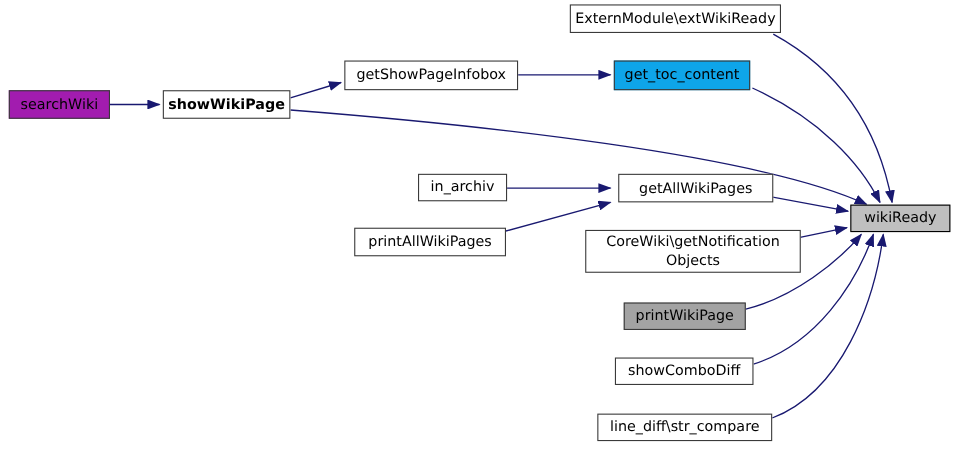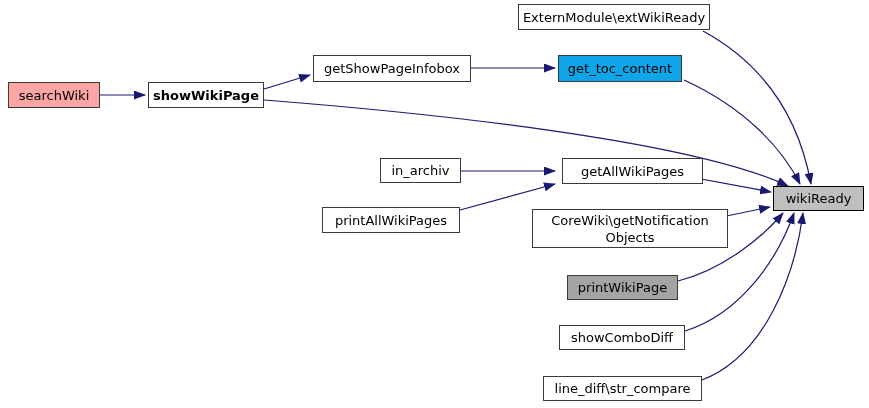--- a/index.html
+++ b/index.html
@@ -61,21 +61,21 @@
         <path d="M432,171 L555,171" class="edge" stroke="#191970" marker-end="url(#arrowhead)"></path>
         <path d="M460,210 L555,184" class="edge" stroke="#191970" marker-end="url(#arrowhead)"></path>
         <path d="M685,176 L771,192" class="edge" stroke="#191970" marker-end="url(#arrowhead)"></path>
         <path d="M712,219 L770,207" class="edge" stroke="#191970" marker-end="url(#arrowhead)"></path>
         <path d="M678,281 C722,270 762,238 783,213" class="edge" stroke="#191970" marker-end="url(#arrowhead)"></path>
         <path d="M685,331 C742,313 778,258 794,213" class="edge" stroke="#191970" marker-end="url(#arrowhead)"></path>
         <path d="M702,380 C765,356 795,275 803,213" class="edge" stroke="#191970" marker-end="url(#arrowhead)"></path>
       </g>
   </svg>
   <div>
-      <div class="node" style="left: 8px; top: 82px; width: 92px; height: 26px; background: #fca5a5; border: 1.4px solid rgb(58, 58, 58);">searchWiki</div>
+      <div class="node" style="left: 8px; top: 82px; width: 92px; height: 26px; background: #a21caf; border: 1.4px solid rgb(58, 58, 58);">searchWiki</div>
       <div class="node" style="left: 148px; top: 82px; width: 116px; height: 26px; background: rgb(255, 255, 255); border: 1.4px solid rgb(58, 58, 58); font-weight: bold;">showWikiPage</div>
       <div class="node" style="left: 313px; top: 55px; width: 158px; height: 27px; background: rgb(255, 255, 255); border: 1.4px solid rgb(58, 58, 58);">getShowPageInfobox</div>
       <div class="node" style="left: 558px; top: 55px; width: 124px; height: 27px; background: #0ea5e9; border: 1.4px solid rgb(58, 58, 58);">get_toc_content</div>
       <div class="node" style="left: 518px; top: 4px; width: 192px; height: 26px; background: rgb(255, 255, 255); border: 1.4px solid rgb(58, 58, 58);">ExternModule\extWikiReady</div>
       <div class="node" style="left: 351px; top: 158px; width: 81px; height: 25px; background: rgb(255, 255, 255); border: 1.4px solid rgb(58, 58, 58); margin-left: 29px;">in_archiv</div>
       <div class="node" style="left: 562px; top: 158px; width: 141px; height: 26px; background: rgb(255, 255, 255); border: 1.4px solid rgb(58, 58, 58);">getAllWikiPages</div>
       <div class="node" style="left: 322px; top: 207px; width: 138px; height: 26px; background: rgb(255, 255, 255); border: 1.4px solid rgb(58, 58, 58);">printAllWikiPages</div>
       <div class="node" style="left: 532px; top: 209px; width: 196px; height: 39px; background: rgb(255, 255, 255); border: 1.4px solid rgb(58, 58, 58);">CoreWiki\getNotification
 Objects</div>
       <div class="node" style="left: 567px; top: 275px; width: 111px; height: 25px; background: #a3a3a3; border: 1.4px solid rgb(58, 58, 58);">printWikiPage</div>

